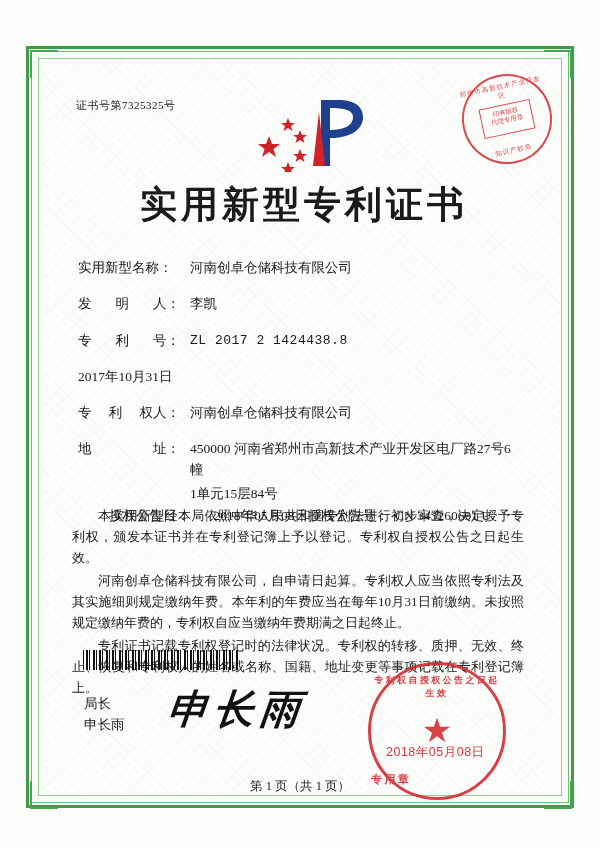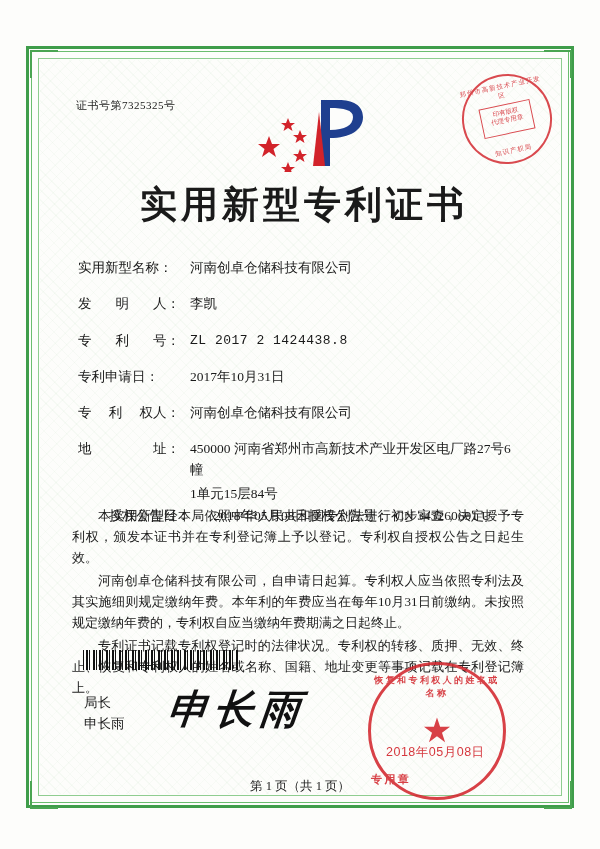--- a/index.html
+++ b/index.html
@@ -186,21 +186,20 @@
       #111 10px 12px, transparent 12px 13px);
   }
 
   
   .sig-block {
     position: absolute;
     left: 84px;
     top: 694px;
     font-size: 13.5px;
     line-height: 1.55;
-    font-family: Liberation Mono, monospace;
   }
   .sig-script {
     position: absolute;
     left: 168px;
     top: 682px;
     font-size: 40px;
     font-family: "Liberation Serif", "DejaVu Serif", serif;
     font-style: italic;
     font-weight: bold;
     letter-spacing: 6px;
@@ -358,21 +357,20 @@
     <div class="field-row">
       <div class="field-label spread">
         <span>专</span>
         <span>利</span>
         <span>号：</span>
       </div>
       <div class="field-value mono">ZL 2017 2 1424438.8</div>
     </div>
 
     <div class="field-row">
-      <div class="field-label">专利申请日：</div>
       <div class="field-value">2017年10月31日</div>
     </div>
 
     <div class="field-row">
       <div class="field-label spread">
         <span>专</span>
         <span>利</span>
         <span>权人：</span>
       </div>
       <div class="field-value">河南创卓仓储科技有限公司</div>
@@ -418,21 +416,21 @@
   <div class="seal-top">
     <div class="arc">郑州市高新技术产业开发区</div>
     <div class="inner">
       <div>印有版权</div>
       <div>代理专用章</div>
     </div>
     <div class="arc2">知识产权局</div>
   </div>
 
   <div class="seal-main">
-    <div class="ring-text-top">恢复和专利权人的姓名或名称</div>
+    <div class="ring-text-top">专利权自授权公告之日起生效</div>
     <div class="star">★</div>
     <div class="ring-text-bottom">专用章</div>
   </div>
   <div class="seal-date">2018年05月08日</div>
 
   <div class="page-footer">第 1 页（共 1 页）</div>
 
 </div>
 
 </body></html>

